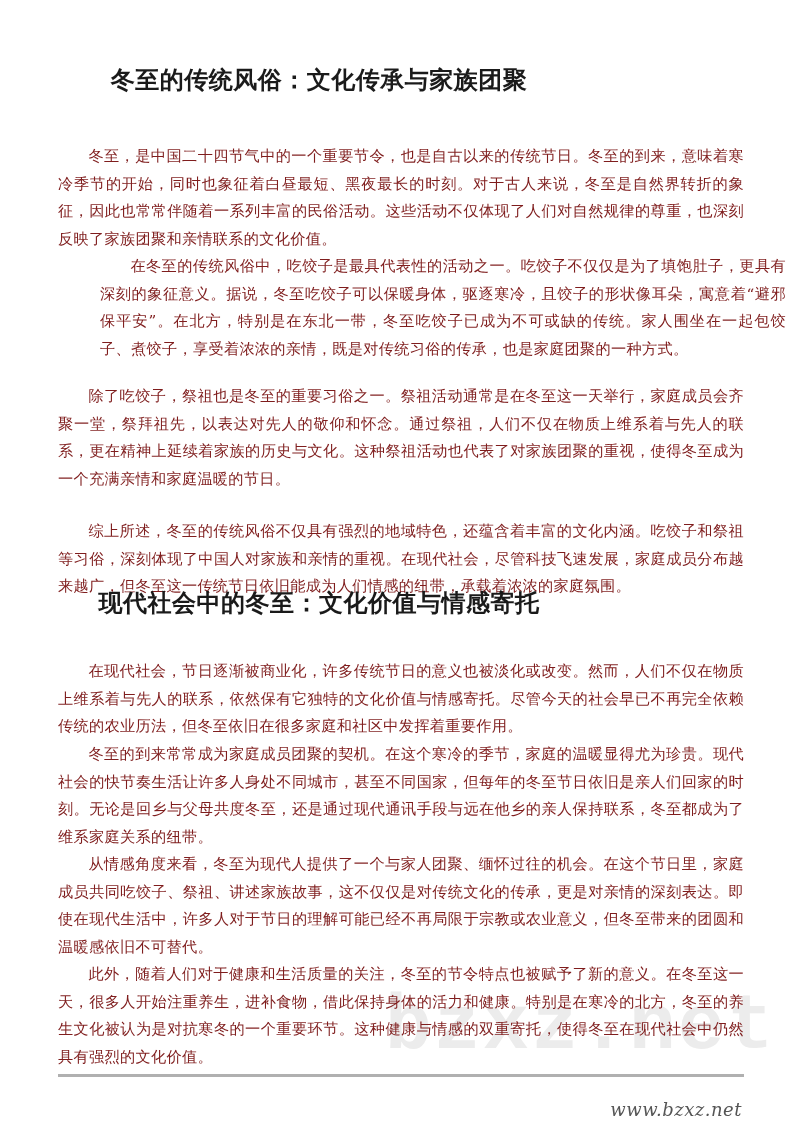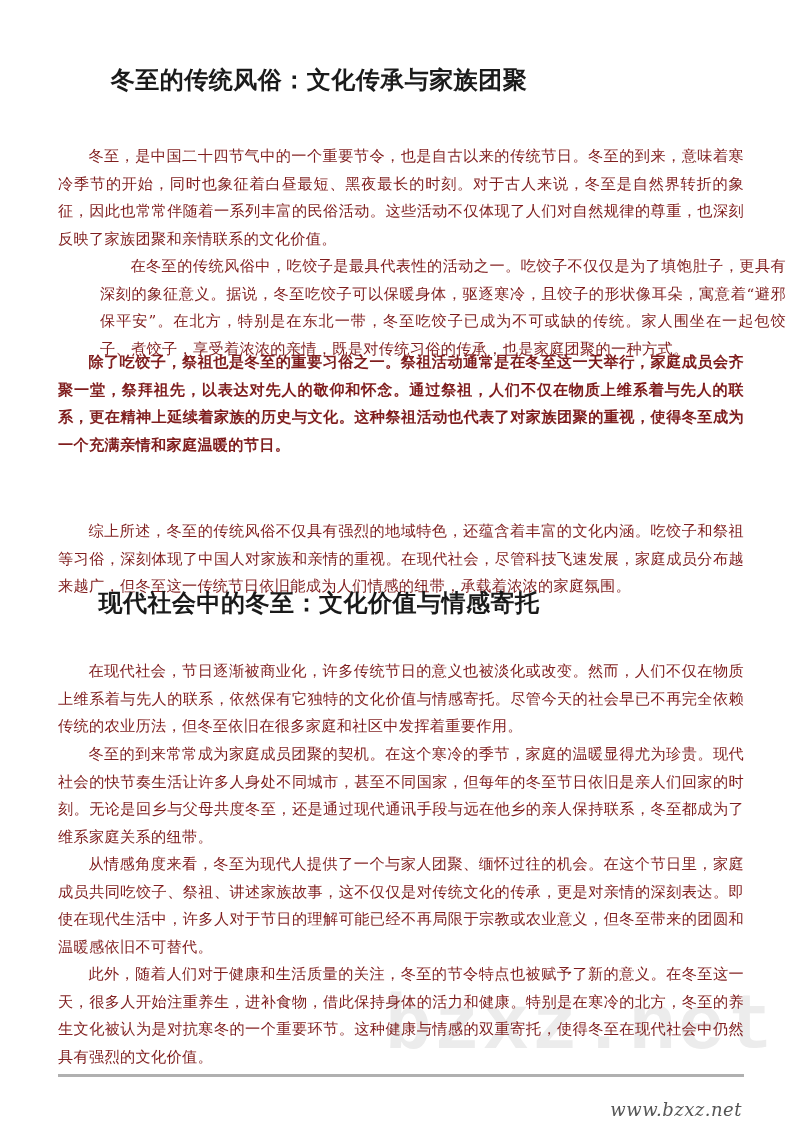--- a/index.html
+++ b/index.html
@@ -22,21 +22,21 @@
 </head>
 <body>
 
 <div class="page">
   <div class="watermark">bzxz.net</div>
 
   <div class="content">
     <h1 class="section-title" style="top:64px;">冬至的传统风俗：文化传承与家族团聚</h1>
     <p class="para" style="top:143px;">冬至，是中国二十四节气中的一个重要节令，也是自古以来的传统节日。冬至的到来，意味着寒冷季节的开始，同时也象征着白昼最短、黑夜最长的时刻。对于古人来说，冬至是自然界转折的象征，因此也常常伴随着一系列丰富的民俗活动。这些活动不仅体现了人们对自然规律的尊重，也深刻反映了家族团聚和亲情联系的文化价值。</p>
     <p class="para" style="top:253px;margin-left:42px;">在冬至的传统风俗中，吃饺子是最具代表性的活动之一。吃饺子不仅仅是为了填饱肚子，更具有深刻的象征意义。据说，冬至吃饺子可以保暖身体，驱逐寒冷，且饺子的形状像耳朵，寓意着“避邪保平安”。在北方，特别是在东北一带，冬至吃饺子已成为不可或缺的传统。家人围坐在一起包饺子、煮饺子，享受着浓浓的亲情，既是对传统习俗的传承，也是家庭团聚的一种方式。</p>
-    <p class="para" style="top:349px;font-weight:bold;">除了吃饺子，祭祖也是冬至的重要习俗之一。祭祖活动通常是在冬至这一天举行，家庭成员会齐聚一堂，祭拜祖先，以表达对先人的敬仰和怀念。通过祭祖，人们不仅在物质上维系着与先人的联系，更在精神上延续着家族的历史与文化。这种祭祖活动也代表了对家族团聚的重视，使得冬至成为一个充满亲情和家庭温暖的节日。</p>
+    <p class="para" style="top:383px;">除了吃饺子，祭祖也是冬至的重要习俗之一。祭祖活动通常是在冬至这一天举行，家庭成员会齐聚一堂，祭拜祖先，以表达对先人的敬仰和怀念。通过祭祖，人们不仅在物质上维系着与先人的联系，更在精神上延续着家族的历史与文化。这种祭祖活动也代表了对家族团聚的重视，使得冬至成为一个充满亲情和家庭温暖的节日。</p>
     <p class="para" style="top:474px;margin-top:44px;">综上所述，冬至的传统风俗不仅具有强烈的地域特色，还蕴含着丰富的文化内涵。吃饺子和祭祖等习俗，深刻体现了中国人对家族和亲情的重视。在现代社会，尽管科技飞速发展，家庭成员分布越来越广，但冬至这一传统节日依旧能成为人们情感的纽带，承载着浓浓的家庭氛围。</p>
 
     <h1 class="section-title" style="top:587px;">现代社会中的冬至：文化价值与情感寄托</h1>
     <p class="para" style="top:658px;">在现代社会，节日逐渐被商业化，许多传统节日的意义也被淡化或改变。然而，人们不仅在物质上维系着与先人的联系，依然保有它独特的文化价值与情感寄托。尽管今天的社会早已不再完全依赖传统的农业历法，但冬至依旧在很多家庭和社区中发挥着重要作用。</p>
     <p class="para" style="top:741px;">冬至的到来常常成为家庭成员团聚的契机。在这个寒冷的季节，家庭的温暖显得尤为珍贵。现代社会的快节奏生活让许多人身处不同城市，甚至不同国家，但每年的冬至节日依旧是亲人们回家的时刻。无论是回乡与父母共度冬至，还是通过现代通讯手段与远在他乡的亲人保持联系，冬至都成为了维系家庭关系的纽带。</p>
     <p class="para" style="top:851px;">从情感角度来看，冬至为现代人提供了一个与家人团聚、缅怀过往的机会。在这个节日里，家庭成员共同吃饺子、祭祖、讲述家族故事，这不仅仅是对传统文化的传承，更是对亲情的深刻表达。即使在现代生活中，许多人对于节日的理解可能已经不再局限于宗教或农业意义，但冬至带来的团圆和温暖感依旧不可替代。</p>
     <p class="para" style="top:961px;">此外，随着人们对于健康和生活质量的关注，冬至的节令特点也被赋予了新的意义。在冬至这一天，很多人开始注重养生，进补食物，借此保持身体的活力和健康。特别是在寒冷的北方，冬至的养生文化被认为是对抗寒冬的一个重要环节。这种健康与情感的双重寄托，使得冬至在现代社会中仍然具有强烈的文化价值。</p>
   </div>
 
   <div class="rule"></div>

